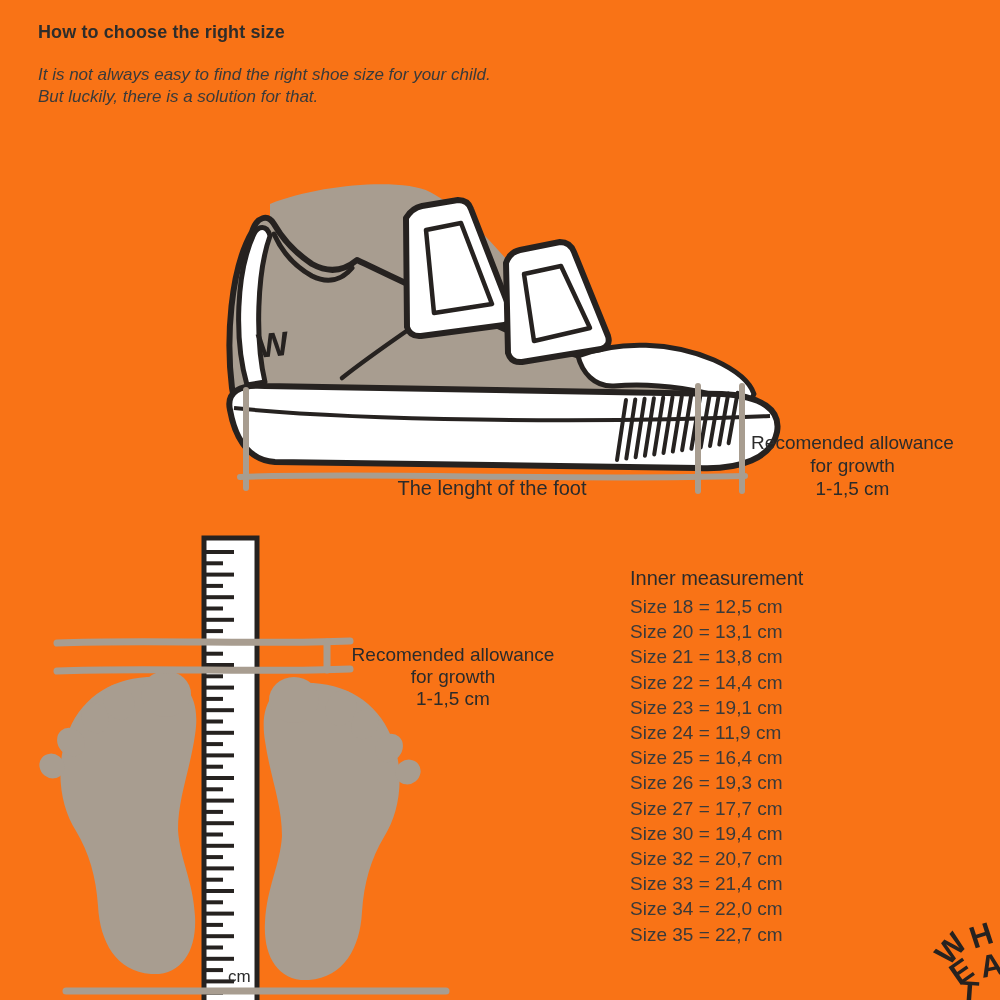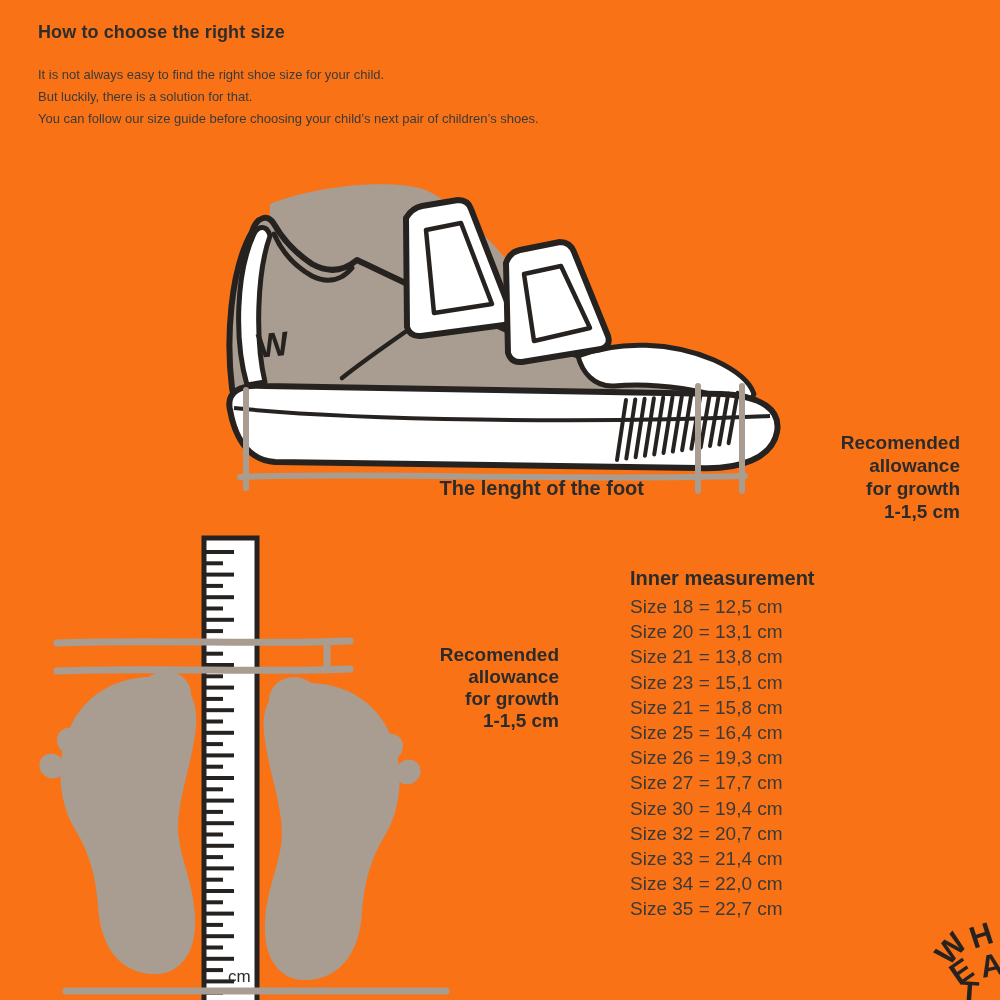--- a/index.html
+++ b/index.html
@@ -11,34 +11,34 @@
   .page{
     position:relative;width:1000px;height:1000px;background:#f97316;overflow:hidden;
     font-family:"Liberation Sans","DejaVu Sans",sans-serif;color:var(--text);
   }
   .page-title{
     position:absolute;left:38px;top:22px;margin:0;
     font-size:18px;font-weight:700;color:#2e2d2b;letter-spacing:.1px;
   }
   .intro{
     position:absolute;left:38px;top:64px;
-    font-size:13px;line-height:22px;color:#3a3a3a;
+    font-size:17px;line-height:22px;color:#3a3a3a;font-style:italic;
   }
   .fig{position:absolute;}
   .fig-shoe{left:155px;top:160px;width:635px;height:335px;}
   .fig-ruler{left:0;top:530px;width:450px;height:470px;}
   svg{display:block;}
   .label{
-    position:absolute;font-weight:700;color:#2b2b2b;text-align:right;
-  }
-  .label-footlength{left:324px;top:477px;width:320px;font-size:20px;}
+    position:absolute;font-weight:400;color:#2b2b2b;text-align:center;
+  }
+  .label-footlength{left:332px;top:477px;width:320px;font-size:20px;}
   .label-allowance-shoe{left:745px;top:431px;width:215px;font-size:19px;line-height:23px;}
   .label-allowance-ruler{left:347px;top:644px;width:212px;font-size:19px;line-height:22px;}
   .size-table{position:absolute;left:630px;top:566px;width:320px;}
-  .size-table-title{font-size:20px;font-weight:700;line-height:24px;margin-bottom:4px;color:#2b2b2b;}
+  .size-table-title{font-size:20px;font-weight:400;line-height:24px;margin-bottom:4px;color:#2b2b2b;}
   .size-row{font-size:19px;line-height:25.2px;color:#3a3a3a;white-space:nowrap;}
   .brand-logo{position:absolute;left:900px;top:900px;width:100px;height:100px;}
   .logo-letter{
     position:absolute;font-weight:700;font-size:31px;line-height:1;color:var(--ink);
   }
   .logo-letter.l0{left:36px;top:33px;transform:rotate(-48deg);}
   .logo-letter.l1{left:70px;top:20px;transform:rotate(-18deg);}
   .logo-letter.l2{left:51px;top:56px;transform:rotate(-35deg);}
   .logo-letter.l3{left:80px;top:50px;transform:rotate(-12deg);}
   .logo-letter.l4{left:60px;top:77px;transform:rotate(4deg);}
@@ -46,21 +46,20 @@
 </head>
 <body>
 
 <div class="page">
 
   <h1 class="page-title">How to choose the right size</h1>
 
   <div class="intro">
       <div>It is not always easy to find the right shoe size for your child.</div>
       <div>But luckily, there is a solution for that.</div>
-      <div>You can follow our size guide before choosing your child’s next pair of children’s shoes.</div>
     </div>
 
   <div class="fig fig-shoe">
     <svg viewBox="-15 0 635 335" width="635" height="335">
 
       <path fill="var(--tan)" d="M100,44 C150,24 232,18 260,32 C295,50 335,95 365,135 C395,172 410,198 416,216 L310,244 C185,252 104,232 100,202 Z"></path>
 
       <path fill="var(--tan)" stroke="var(--ink)" stroke-width="6" stroke-linejoin="round" d="M62,228 C56,180 60,110 82,72 C87,56 98,54 104,64 C112,78 124,92 142,104 C160,114 175,110 187,100 C240,125 300,155 360,180 C440,208 510,222 558,230 L560,252 C420,266 200,264 66,250 Z"></path>
 
       <path fill="#ffffff" stroke="var(--ink)" stroke-width="5" stroke-linejoin="round" d="M77,225 C64,180 66,112 84,74 C88,66 97,64 100,76 C87,112 85,180 95,222 Z"></path>
@@ -185,22 +184,23 @@
       <div>for growth</div>
       <div>1-1,5 cm</div>
     </div>
 
   <div class="size-table">
     <div class="size-table-title">Inner measurement</div>
     <div id="size-rows">
         <div class="size-row">Size 18 = 12,5 cm</div>
         <div class="size-row">Size 20 = 13,1 cm</div>
         <div class="size-row">Size 21 = 13,8 cm</div>
-        <div class="size-row">Size 23 = 15,1 cm</div>
-        <div class="size-row">Size 21 = 15,8 cm</div>
+        <div class="size-row">Size 22 = 14,4 cm</div>
+        <div class="size-row">Size 23 = 19,1 cm</div>
+        <div class="size-row">Size 24 = 11,9 cm</div>
         <div class="size-row">Size 25 = 16,4 cm</div>
         <div class="size-row">Size 26 = 19,3 cm</div>
         <div class="size-row">Size 27 = 17,7 cm</div>
         <div class="size-row">Size 30 = 19,4 cm</div>
         <div class="size-row">Size 32 = 20,7 cm</div>
         <div class="size-row">Size 33 = 21,4 cm</div>
         <div class="size-row">Size 34 = 22,0 cm</div>
         <div class="size-row">Size 35 = 22,7 cm</div>
       </div>
   </div>

